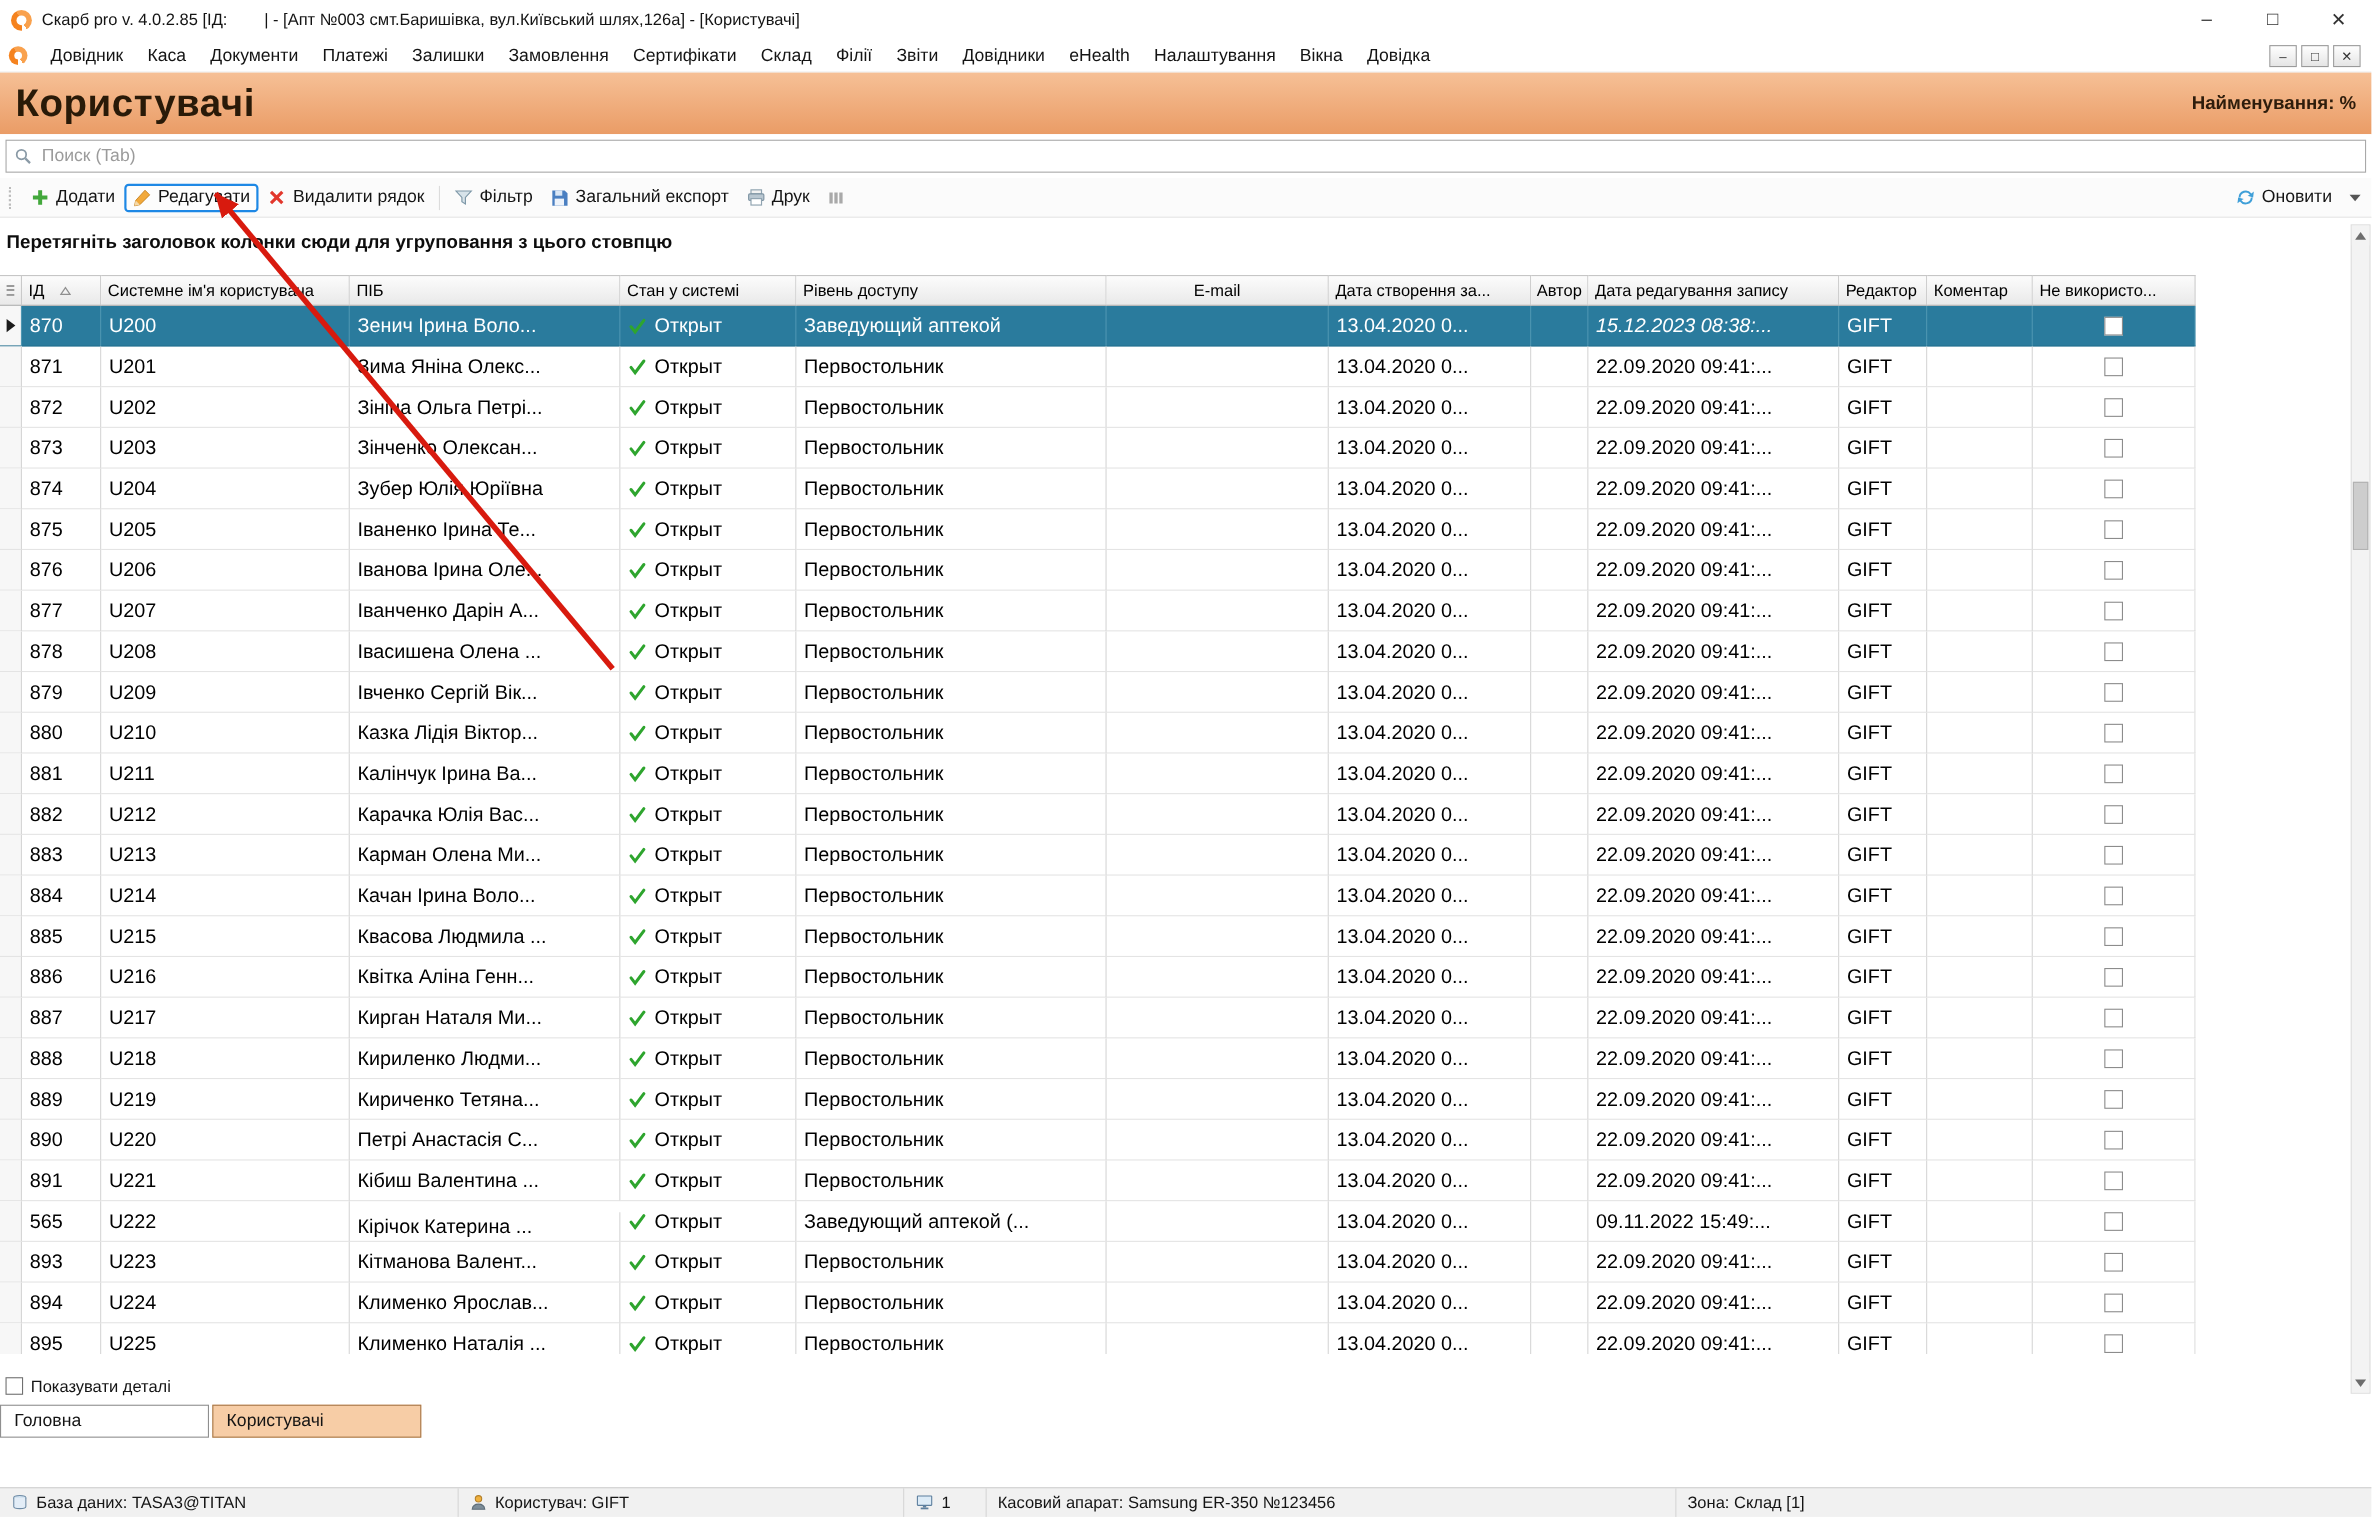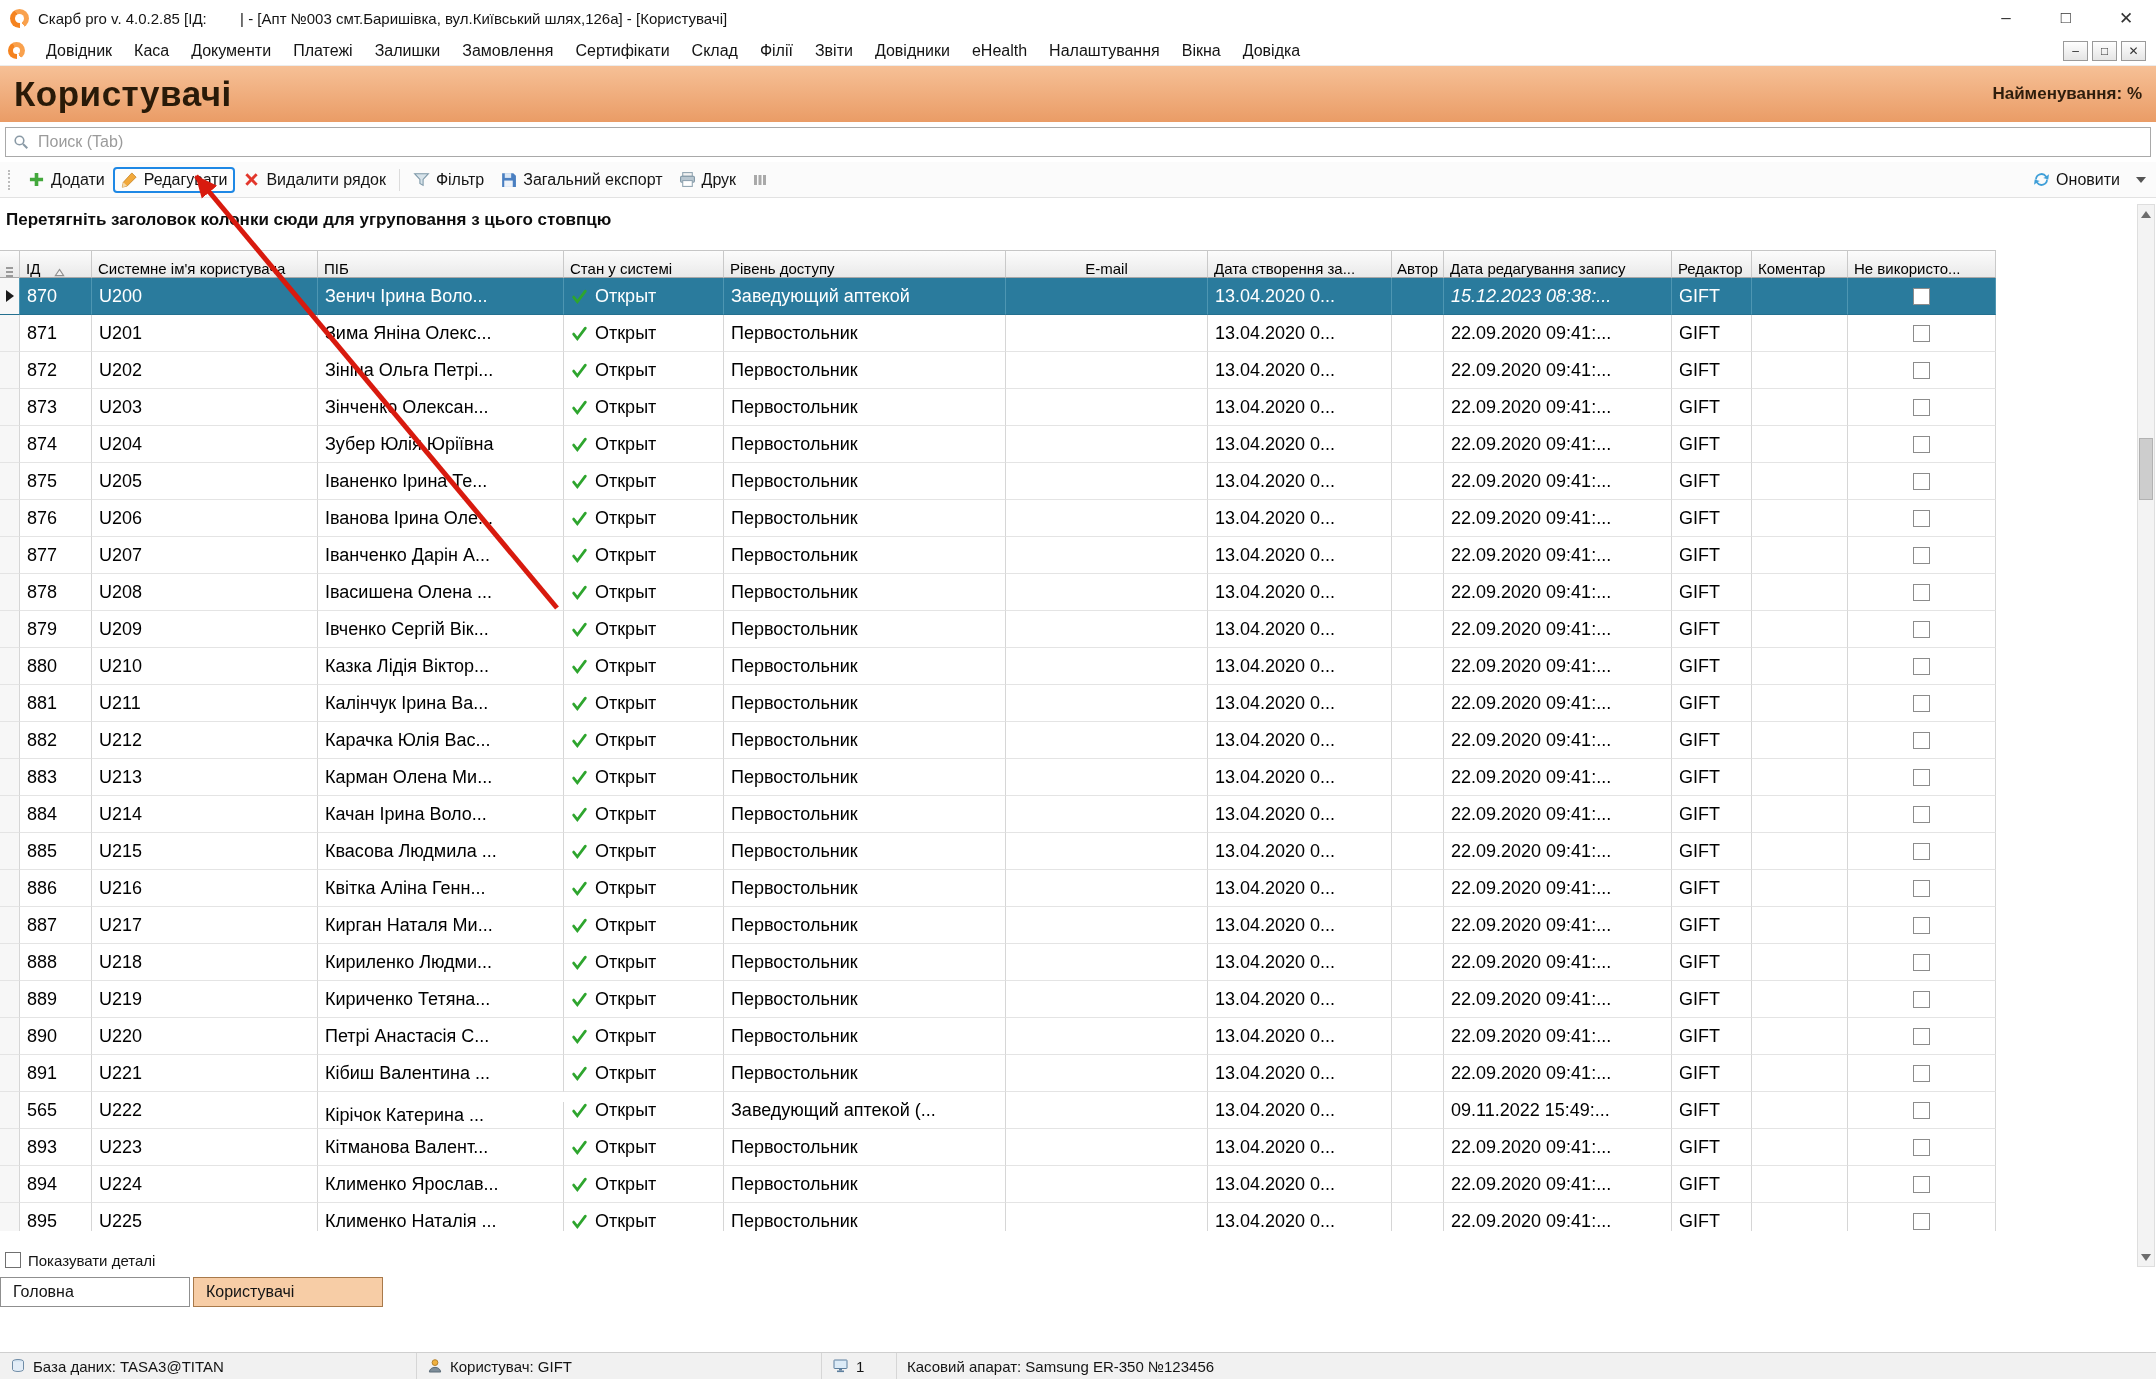--- a/index.html
+++ b/index.html
@@ -47,21 +47,21 @@
   .tb-more { width:0; height:0; border-left:5px solid transparent; border-right:5px solid transparent;
     border-top:6px solid #555; margin:0 4px 0 8px; }
   
   .group-hint-row { height:52px; background:#fff; padding:12px 0 0 6px; }
   .group-hint { font-size:17px; font-weight:bold; color:#0d0d0d; }
   
   .grid { width:1996px; }
   .grid-header { display:flex; height:28px; width:1996px; }
   .hcell { border-top:1px solid #c6c6c6; border-right:1px solid #c9c9c9; border-bottom:1px solid #a8a8a8;
     background:linear-gradient(180deg,#fcfcfc,#e9e9e9); font-size:15px; color:#000;
-    display:flex; align-items:flex-end; padding:0 6px; overflow:hidden; white-space:nowrap; }
+    display:flex; align-items:center; padding:0 6px; overflow:hidden; white-space:nowrap; }
   .hcell.center { justify-content:center; }
   .hcell .sort-glyph { margin-left:14px; }
   .rows-glyph { width:10px; height:10px; background:repeating-linear-gradient(180deg,#9a9a9a 0 2px,transparent 2px 4px); }
   .grid-body { height:953px; overflow:hidden; width:1996px; }
   .grow { display:flex; height:37px; width:1996px; background:#fff; }
   .grow.selected { background:#2a7b9d; }
   .gcell { border-right:1px solid #d6d6d6; border-bottom:1px solid #e4e4e4; font-size:18px; color:#000;
     display:flex; align-items:center; padding:0 7px; overflow:hidden; white-space:nowrap; }
   .grow.selected .gcell { color:#fff; border-right-color:#4e96b2; border-bottom-color:#24708f; }
   .gcell.ind { background:#f7f7f7; padding:0; justify-content:center; }
@@ -880,20 +880,23 @@
     <svg width="17" height="16" viewBox="0 0 16 16">
       <rect x="1.5" y="2" width="13" height="8.5" rx="0.5" fill="#dcebf7" stroke="#5d7f9e"></rect>
       <rect x="6.5" y="10.5" width="3" height="2" fill="#5d7f9e"></rect>
       <rect x="4.5" y="12.5" width="7" height="1.6" fill="#5d7f9e"></rect>
     </svg>
     <span>1</span>
   </div>
   <div class="sb-seg sb-w4">
     <span>Касовий апарат: Samsung ER-350 №123456</span>
   </div>
+  <div class="sb-seg sb-w5">
+    <span>Зона: Склад [1]</span>
+  </div>
 </div>
 
 <div class="vscroll">
   <div class="vs-btn vs-up">
       <span class="tri-up"></span>
     </div>
   <div class="vs-thumb"></div>
   <div class="vs-btn vs-down">
       <span class="tri-down"></span>
     </div>

